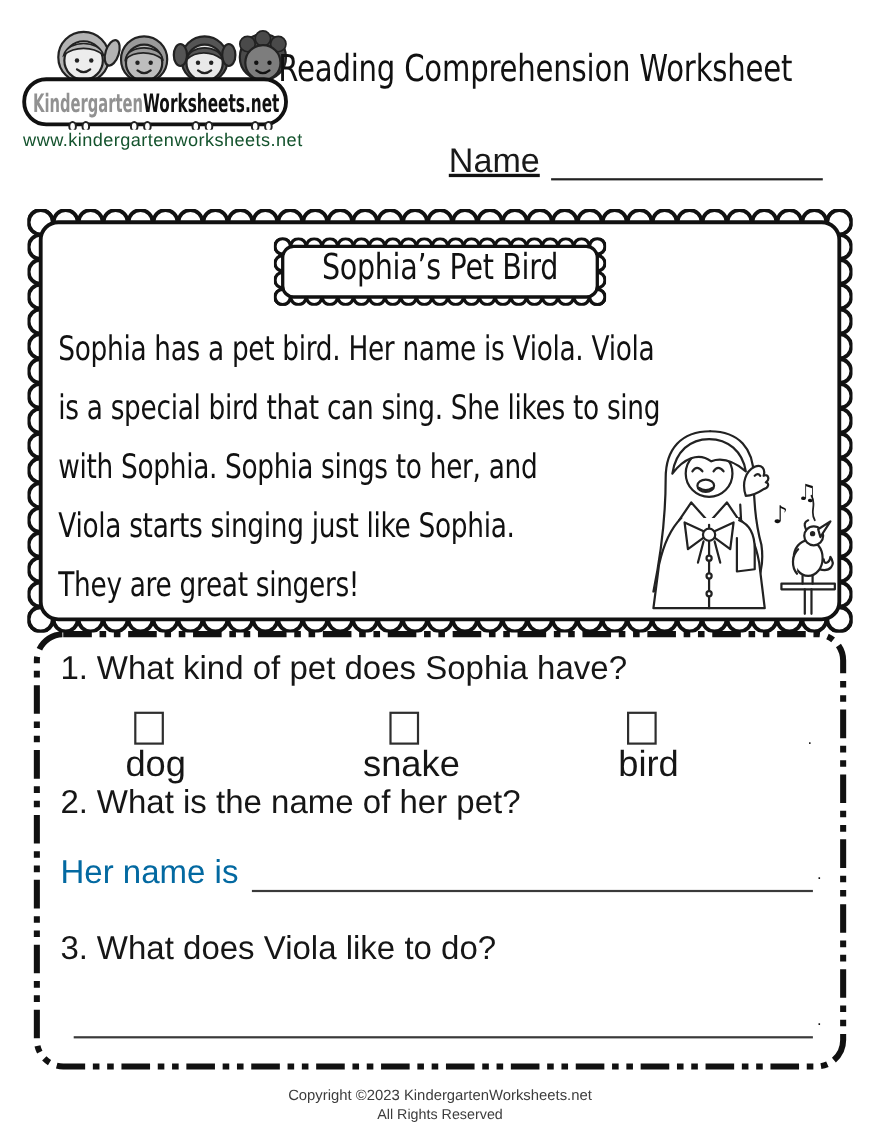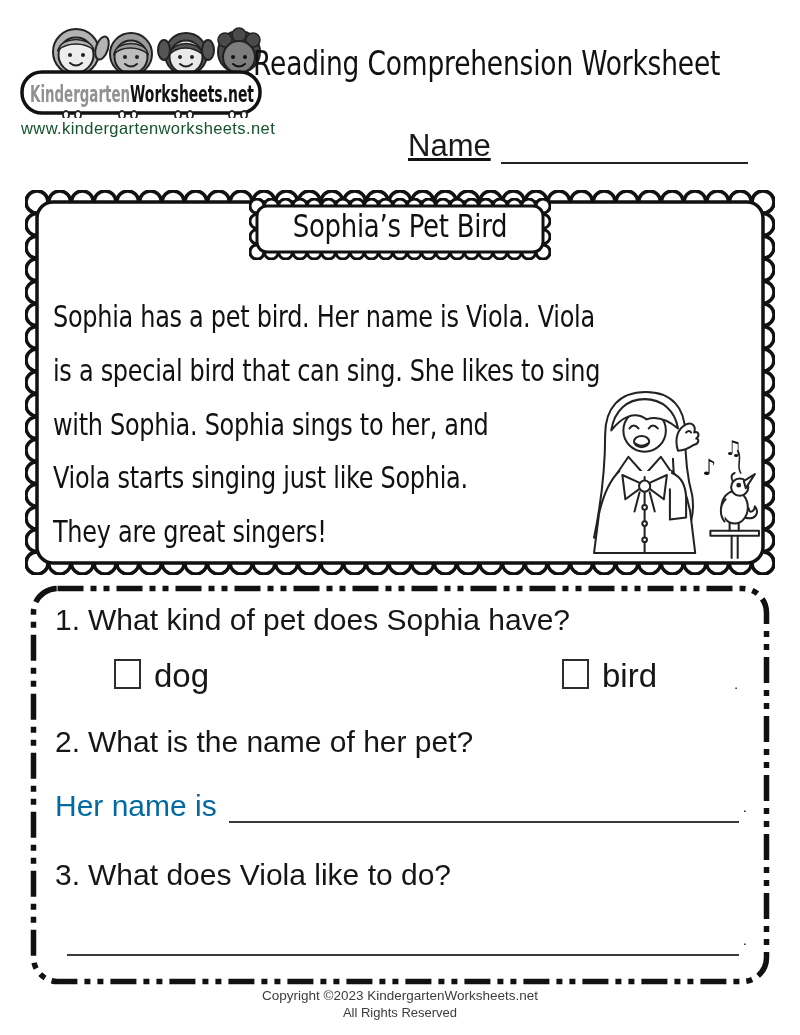--- a/index.html
+++ b/index.html
@@ -12,38 +12,38 @@
   .page-title{position:absolute;left:253px;top:44px;font-family:"DejaVu Sans",sans-serif;
               font-size:26px;font-weight:500;transform:scale(1.02,1.3);transform-origin:left top;
               letter-spacing:-.2px;white-space:nowrap;}
   .name-row{position:absolute;left:408px;top:128px;display:flex;align-items:flex-end;text-decoration:underline;}
   .name-label{font-size:31px;color:#1a1a1a;}
   .name-line{display:inline-block;width:247px;border-bottom:2px solid #222;height:34px;margin-left:10px;}
 
   
   .story-box{position:absolute;left:25px;top:190px;width:750px;height:385px;}
   .story-box > svg.border{position:absolute;left:0;top:0;width:100%;height:100%;}
-  .story-badge{position:absolute;left:50%;top:8px;transform:translateX(-50%);width:302px;height:62px;}
+  .story-badge{position:absolute;left:50%;top:26px;transform:translateX(-50%);width:302px;height:62px;}
   .story-badge > svg.border{position:absolute;left:0;top:0;width:100%;height:100%;}
   .story-badge .badge-text{position:absolute;left:0;top:9px;width:100%;text-align:center;
       font-family:"DejaVu Sans",sans-serif;font-size:26px;font-weight:500;
       transform:scaleY(1.25);transform-origin:center top;letter-spacing:-.3px;}
   .story-lines{position:absolute;left:28px;top:100px;transform:scale(1.0,1.28);transform-origin:left top;
       font-family:"DejaVu Sans",sans-serif;font-size:24px;font-weight:500;letter-spacing:-.3px;}
   .story-lines .line{height:42px;line-height:42px;white-space:nowrap;}
   .illustration{position:absolute;left:552px;top:198px;width:200px;height:172px;}
 
   
-  .q-box{position:absolute;left:30px;top:585px;width:740px;height:400px;}
+  .q-box{position:absolute;left:30px;top:573px;width:740px;height:400px;}
   .q-box > svg.border{position:absolute;left:0;top:0;width:100%;height:100%;}
   .q-text{position:absolute;left:25px;font-size:30px;color:#161616;white-space:nowrap;}
   .q1{top:18px;} .q2{top:140px;} .q3{top:273px;}
   .q-num{margin-right:8px;}
   .options-row{position:absolute;left:0;top:74px;width:100%;height:44px;}
-  .option{position:absolute;display:flex;align-items:flex-start;}
+  .option{position:absolute;display:flex;align-items:center;flex-direction:column;}
   .opt-dog{left:84px;} .opt-snake{left:300px;} .opt-bird{left:532px;}
   .checkbox{width:23px;height:26px;border:2px solid #2e2e2e;background:#fff;margin-right:13px;}
   .opt-label{font-size:33px;color:#161616;line-height:1;}
   .tiny-mark{position:absolute;font-size:15px;color:#222;}
   .mark-q1{left:704px;top:16px;}
   .answer-row{position:absolute;left:25px;display:flex;align-items:flex-end;}
   .a2{top:198px;width:692px;} .a3{top:331px;width:692px;}
   .answer-prefix{font-size:30px;white-space:nowrap;color:#0369a1;}
   .a3 .answer-prefix{margin-left:10px;}
   .answer-line{flex:1;border-bottom:2px solid #3a3a3a;height:38px;margin-left:12px;}
@@ -358,20 +358,24 @@
 
     <div class="q-text q1">
       <span class="q-num">1.</span><span>What kind of pet does Sophia have?</span>
     </div>
 
     <div class="options-row">
       <div class="option opt-dog">
         <span class="checkbox"></span>
         <span class="opt-label">dog</span>
       </div>
+      <div class="option opt-snake">
+        <span class="checkbox"></span>
+        <span class="opt-label">snake</span>
+      </div>
       <div class="option opt-bird">
         <span class="checkbox"></span>
         <span class="opt-label">bird</span>
       </div>
       <span class="tiny-mark mark-q1">.</span>
     </div>
 
     <div class="q-text q2">
       <span class="q-num">2.</span><span>What is the name of her pet?</span>
     </div>

